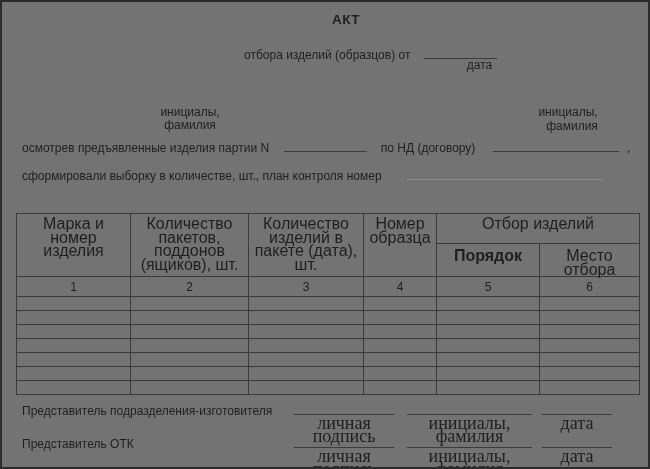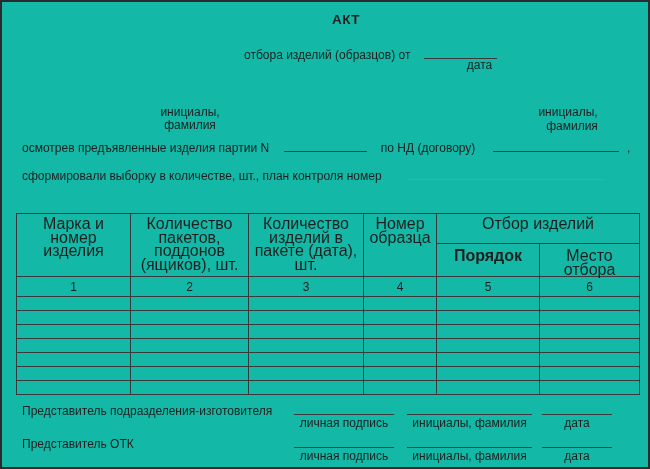--- a/index.html
+++ b/index.html
@@ -1,34 +1,34 @@
 <!DOCTYPE html>
 <html><head>
 <meta charset="utf-8">
 <style>
   html,body{margin:0;padding:0;background:#ffffff;}
   .page{
     position:relative;width:650px;height:469px;box-sizing:border-box;
-    background:#14b8a6;border:2px solid #2b2b2b;
+    background:#737373;border:2px solid #2b2b2b;
     font-family:"Liberation Sans",sans-serif;color:#1f1f1f;font-size:12px;
     overflow:hidden;
   }
   .abs{position:absolute;white-space:nowrap;line-height:14px;}
   .title{font-weight:bold;font-size:13.5px;letter-spacing:0.5px;}
   .blank{display:inline-block;height:12px;border-bottom:1px solid #3c3c3c;vertical-align:baseline;}
   .blank.gray{border-bottom-color:#8f8f8f;}
   .hint{position:absolute;text-align:center;line-height:13px;font-size:12px;}
   table.grid{position:absolute;left:14px;top:211px;width:623px;border-collapse:collapse;table-layout:fixed;}
   .grid th,.grid td{border:1px solid #3a3a3a;font-weight:normal;font-size:16px;text-align:center;padding:0;}
   .grid thead th{vertical-align:top;padding:3px 3px 0 3px;line-height:13.5px;}
   .grid tr.nums td{height:19px;font-size:12px;}
   .grid tbody.body-rows td{height:13px;}
   .sig{position:absolute;text-align:center;}
   .sig-line{height:12px;border-bottom:1px solid #3c3c3c;}
-  .sig-label{margin-top:2px;font-size:12px;line-height:13px;}
+  .sig-label{margin-top:2px;font-size:18px;line-height:13px;font-family:Liberation Serif, serif;}
 </style>
 </head>
 <body>
 
 <div class="page">
 
   <div class="abs title" style="left:330px;top:11px;">АКТ</div>
 
   <div class="abs" style="left:242px;top:44px;">
     <span>отбора изделий (образцов) от</span>

